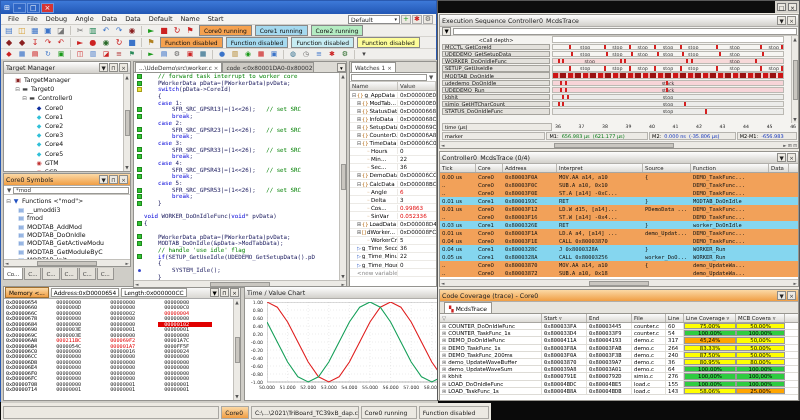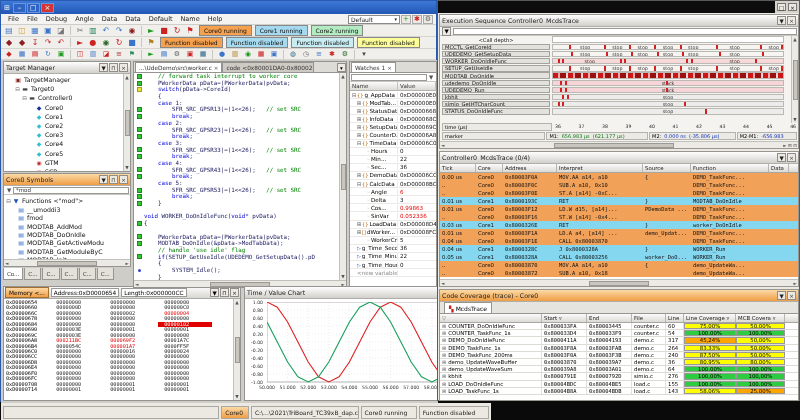--- a/index.html
+++ b/index.html
@@ -157,21 +157,21 @@
     </div>
     <div class="menubar" id="menubar">
         <span class="mitem">File</span>
         <span class="mitem">File</span>
         <span class="mitem">Debug</span>
         <span class="mitem">Angle</span>
         <span class="mitem">Data</span>
         <span class="mitem">Data</span>
         <span class="mitem">Default</span>
         <span class="mitem">Name</span>
-        <span class="mitem">Help</span>
+        <span class="mitem">Start</span>
         <span class="mspring"></span>
         <span class="combo">
           <span>Default</span>
           <span style="font-size: 5px;">▾</span>
         </span>
         <span class="mbtn" style="color: rgb(26, 154, 26);">+</span>
         <span class="mbtn" style="color: rgb(204, 34, 34);">✱</span>
         <span class="mbtn" style="color: rgb(102, 102, 102);">⚙</span>
       </div>
     <div class="tb" id="tb1">

